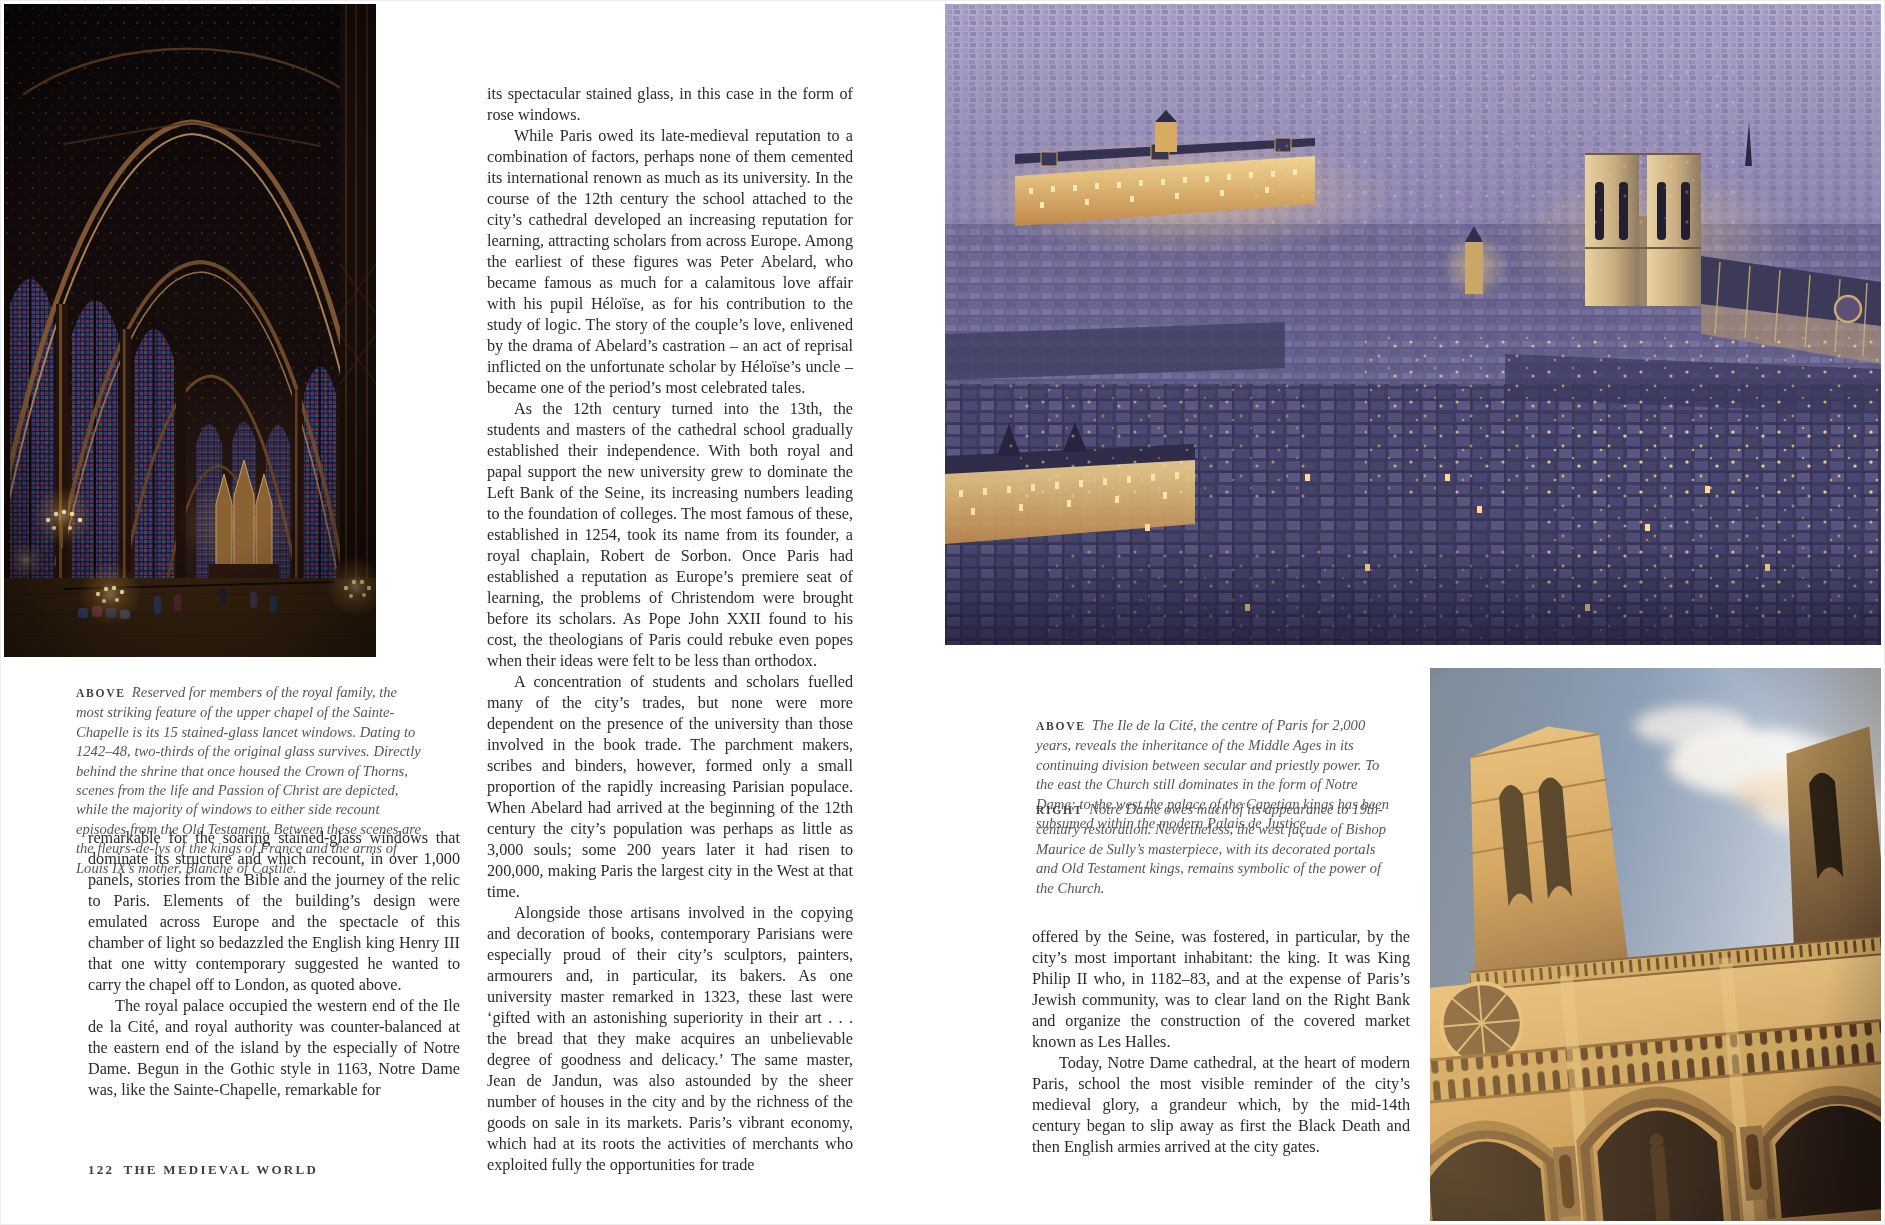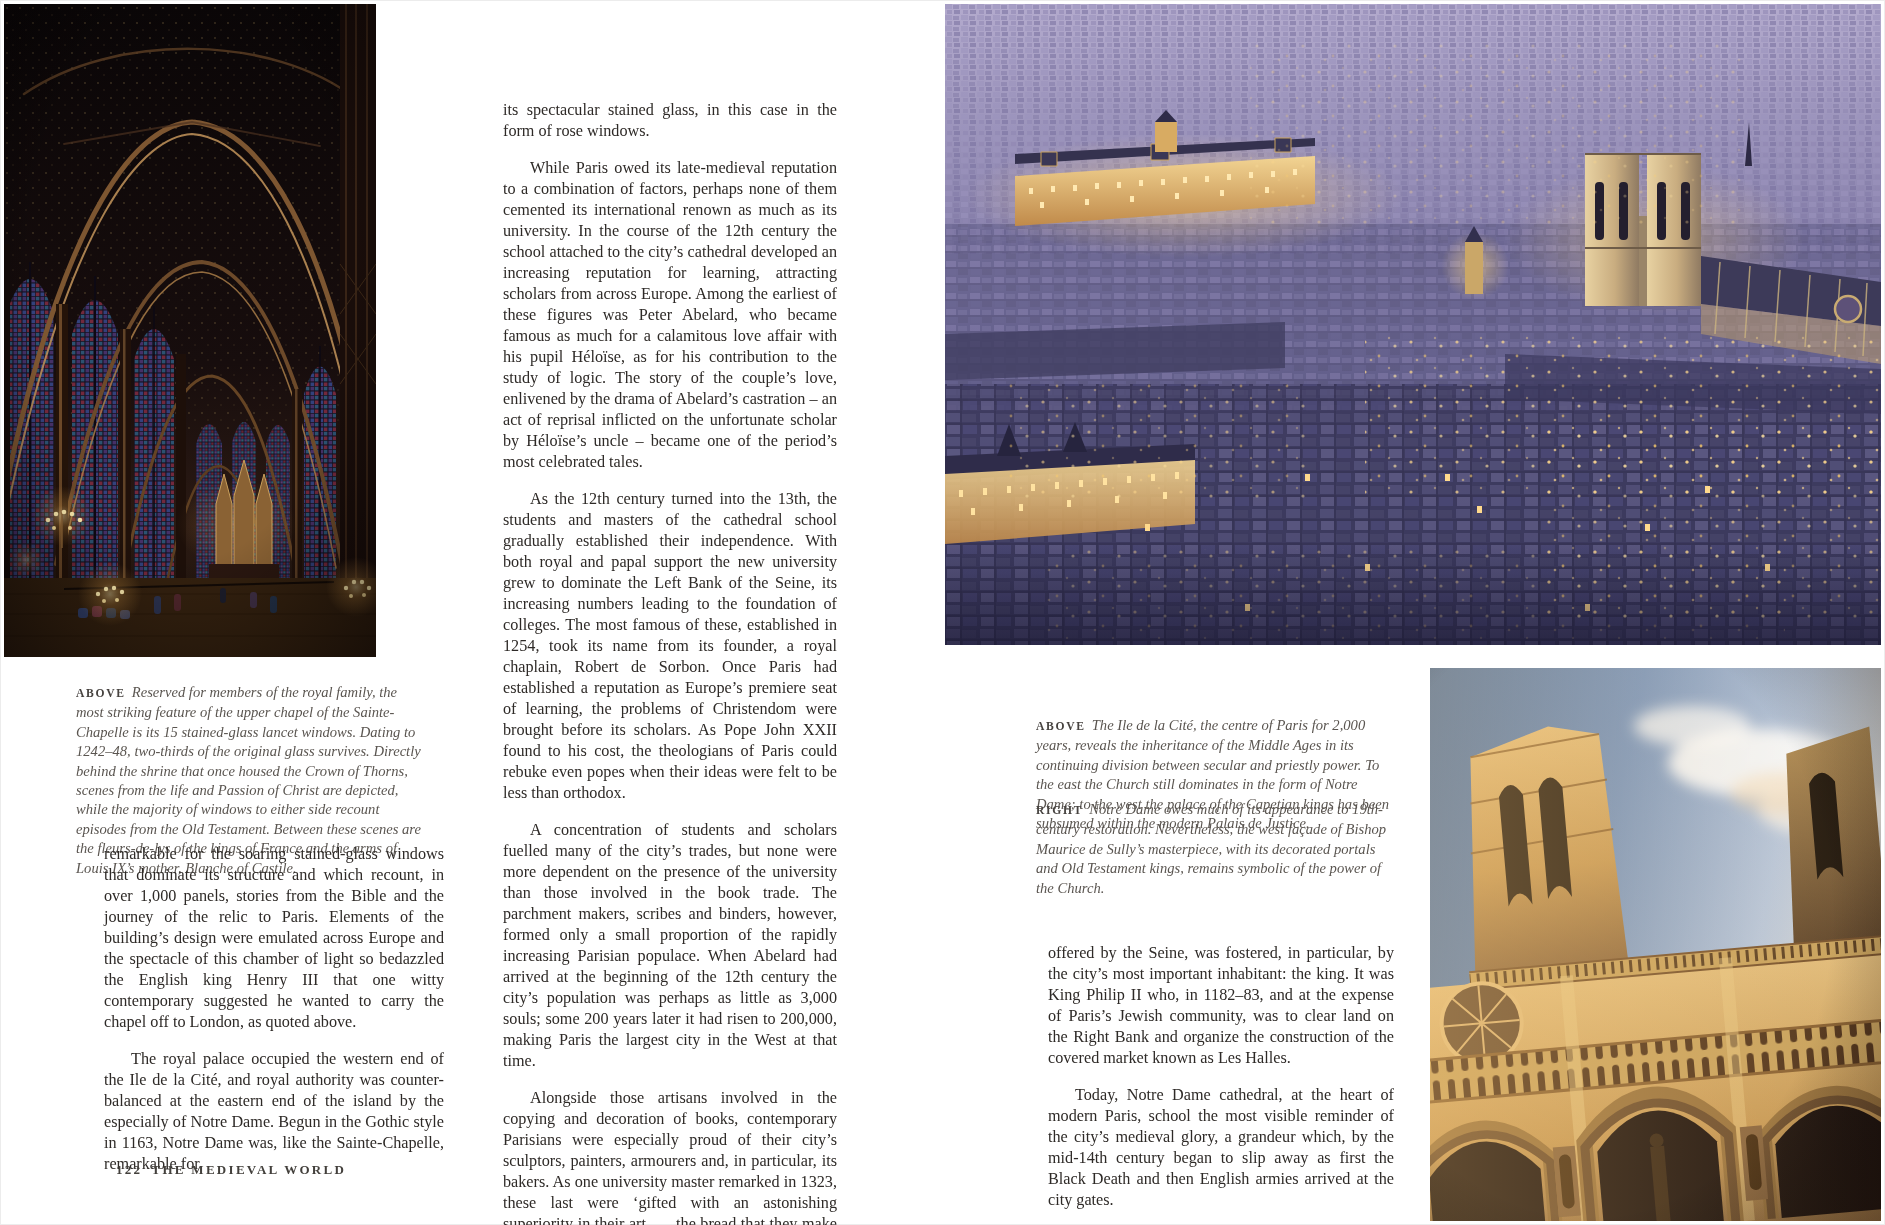--- a/index.html
+++ b/index.html
@@ -3,28 +3,28 @@
 <meta charset="utf-8">
 <style>
   html,body{margin:0;padding:0;background:#ffffff;}
   body{width:1885px;height:1225px;position:relative;overflow:hidden;
        font-family:"Liberation Serif",serif;}
   .sheet{position:absolute;inset:0;background:#fff;box-shadow:inset 0 0 0 1px #ececec;}
   .photo{position:absolute;overflow:hidden;background:#222;}
   .photo svg{display:block;width:100%;height:100%;}
   .bodycol{position:absolute;font-size:16.2px;line-height:21px;color:#2e2a27;
            text-align:justify;}
-  .bodycol p{margin:16px;padding:0;}
+  .bodycol p{margin:0;padding:0;}
   .bodycol p.ind{text-indent:27px;}
   .caption{position:absolute;font-style:italic;font-size:14.6px;line-height:19.4px;
            color:#5a5550;text-align:left;}
   .cap-label{font-style:normal;font-size:11.6px;letter-spacing:1.7px;font-weight:700;
              color:#474340;margin-right:6px;}
   .footer{position:absolute;left:88px;top:1162px;font-size:13px;letter-spacing:2.3px;
-          font-weight:700;color:#43403c;margin-left:28px;}
+          font-weight:700;color:#43403c;}
   .footer .num{margin-right:9px;}
 </style>
 </head>
 <body>
 
 <div class="sheet">
 
   <div class="photo" style="left:4px;top:4px;width:372px;height:653px;">
     <svg viewBox="0 0 372 653" preserveAspectRatio="none">
       <defs>

